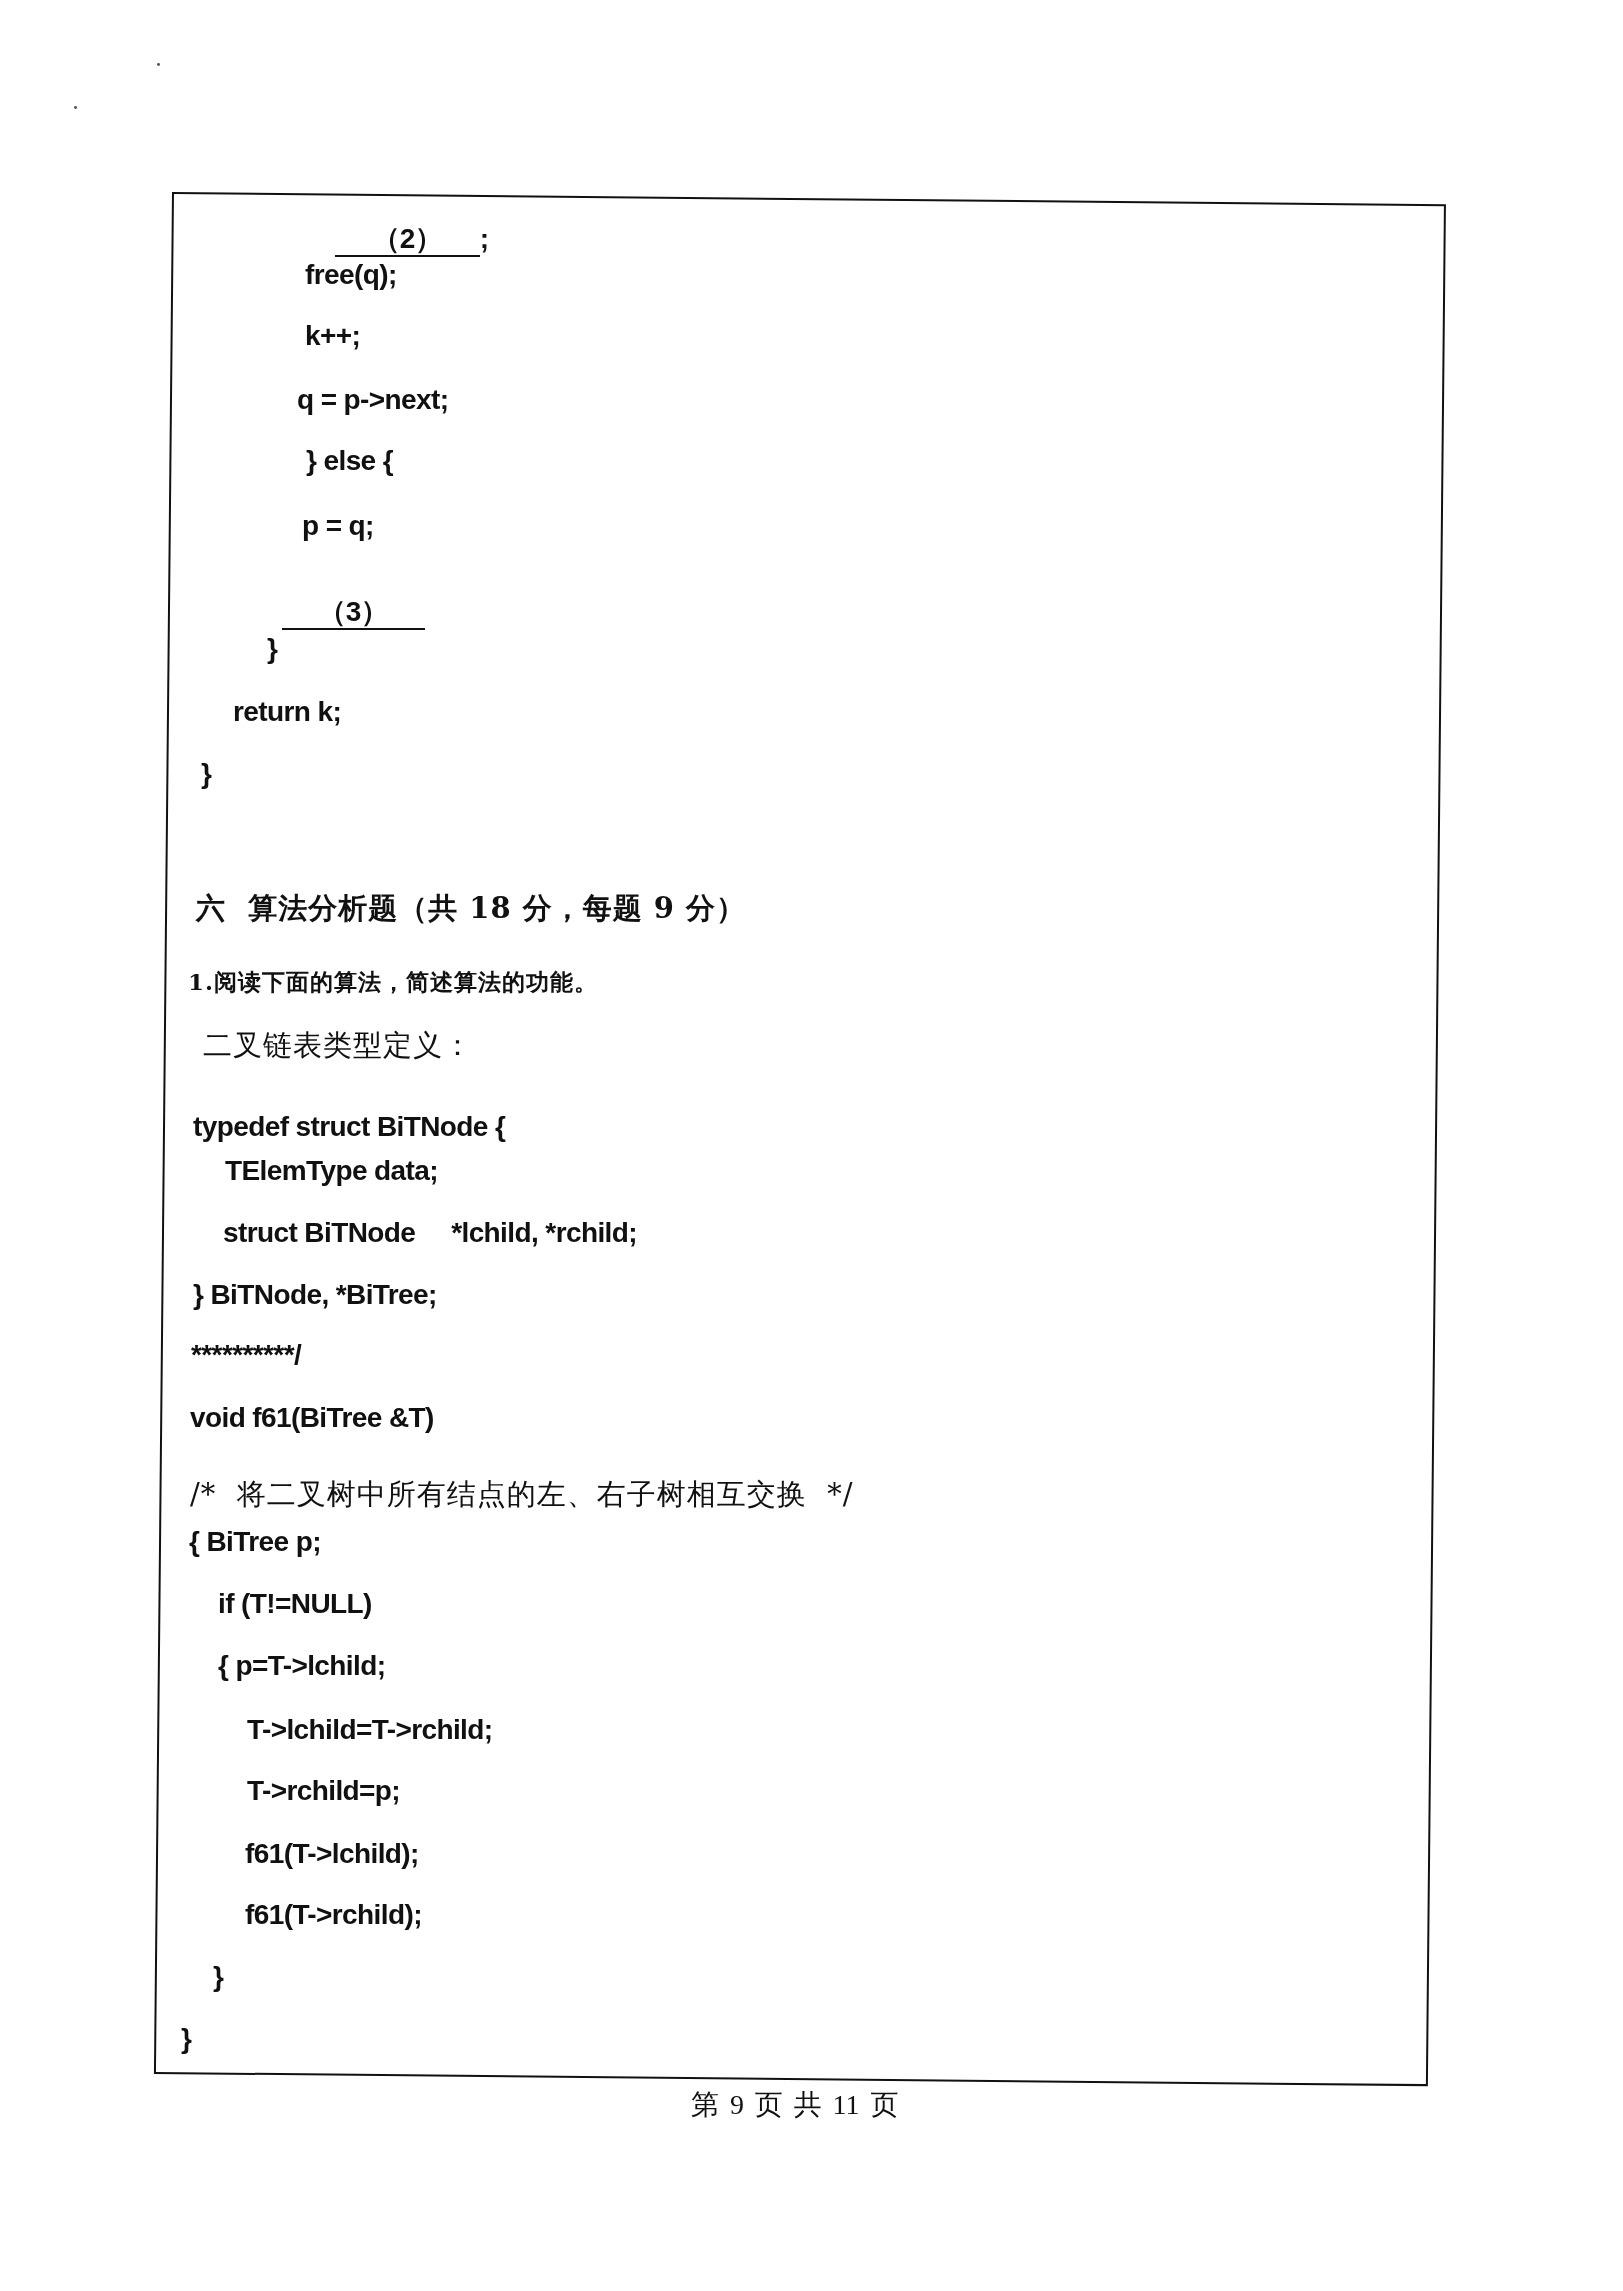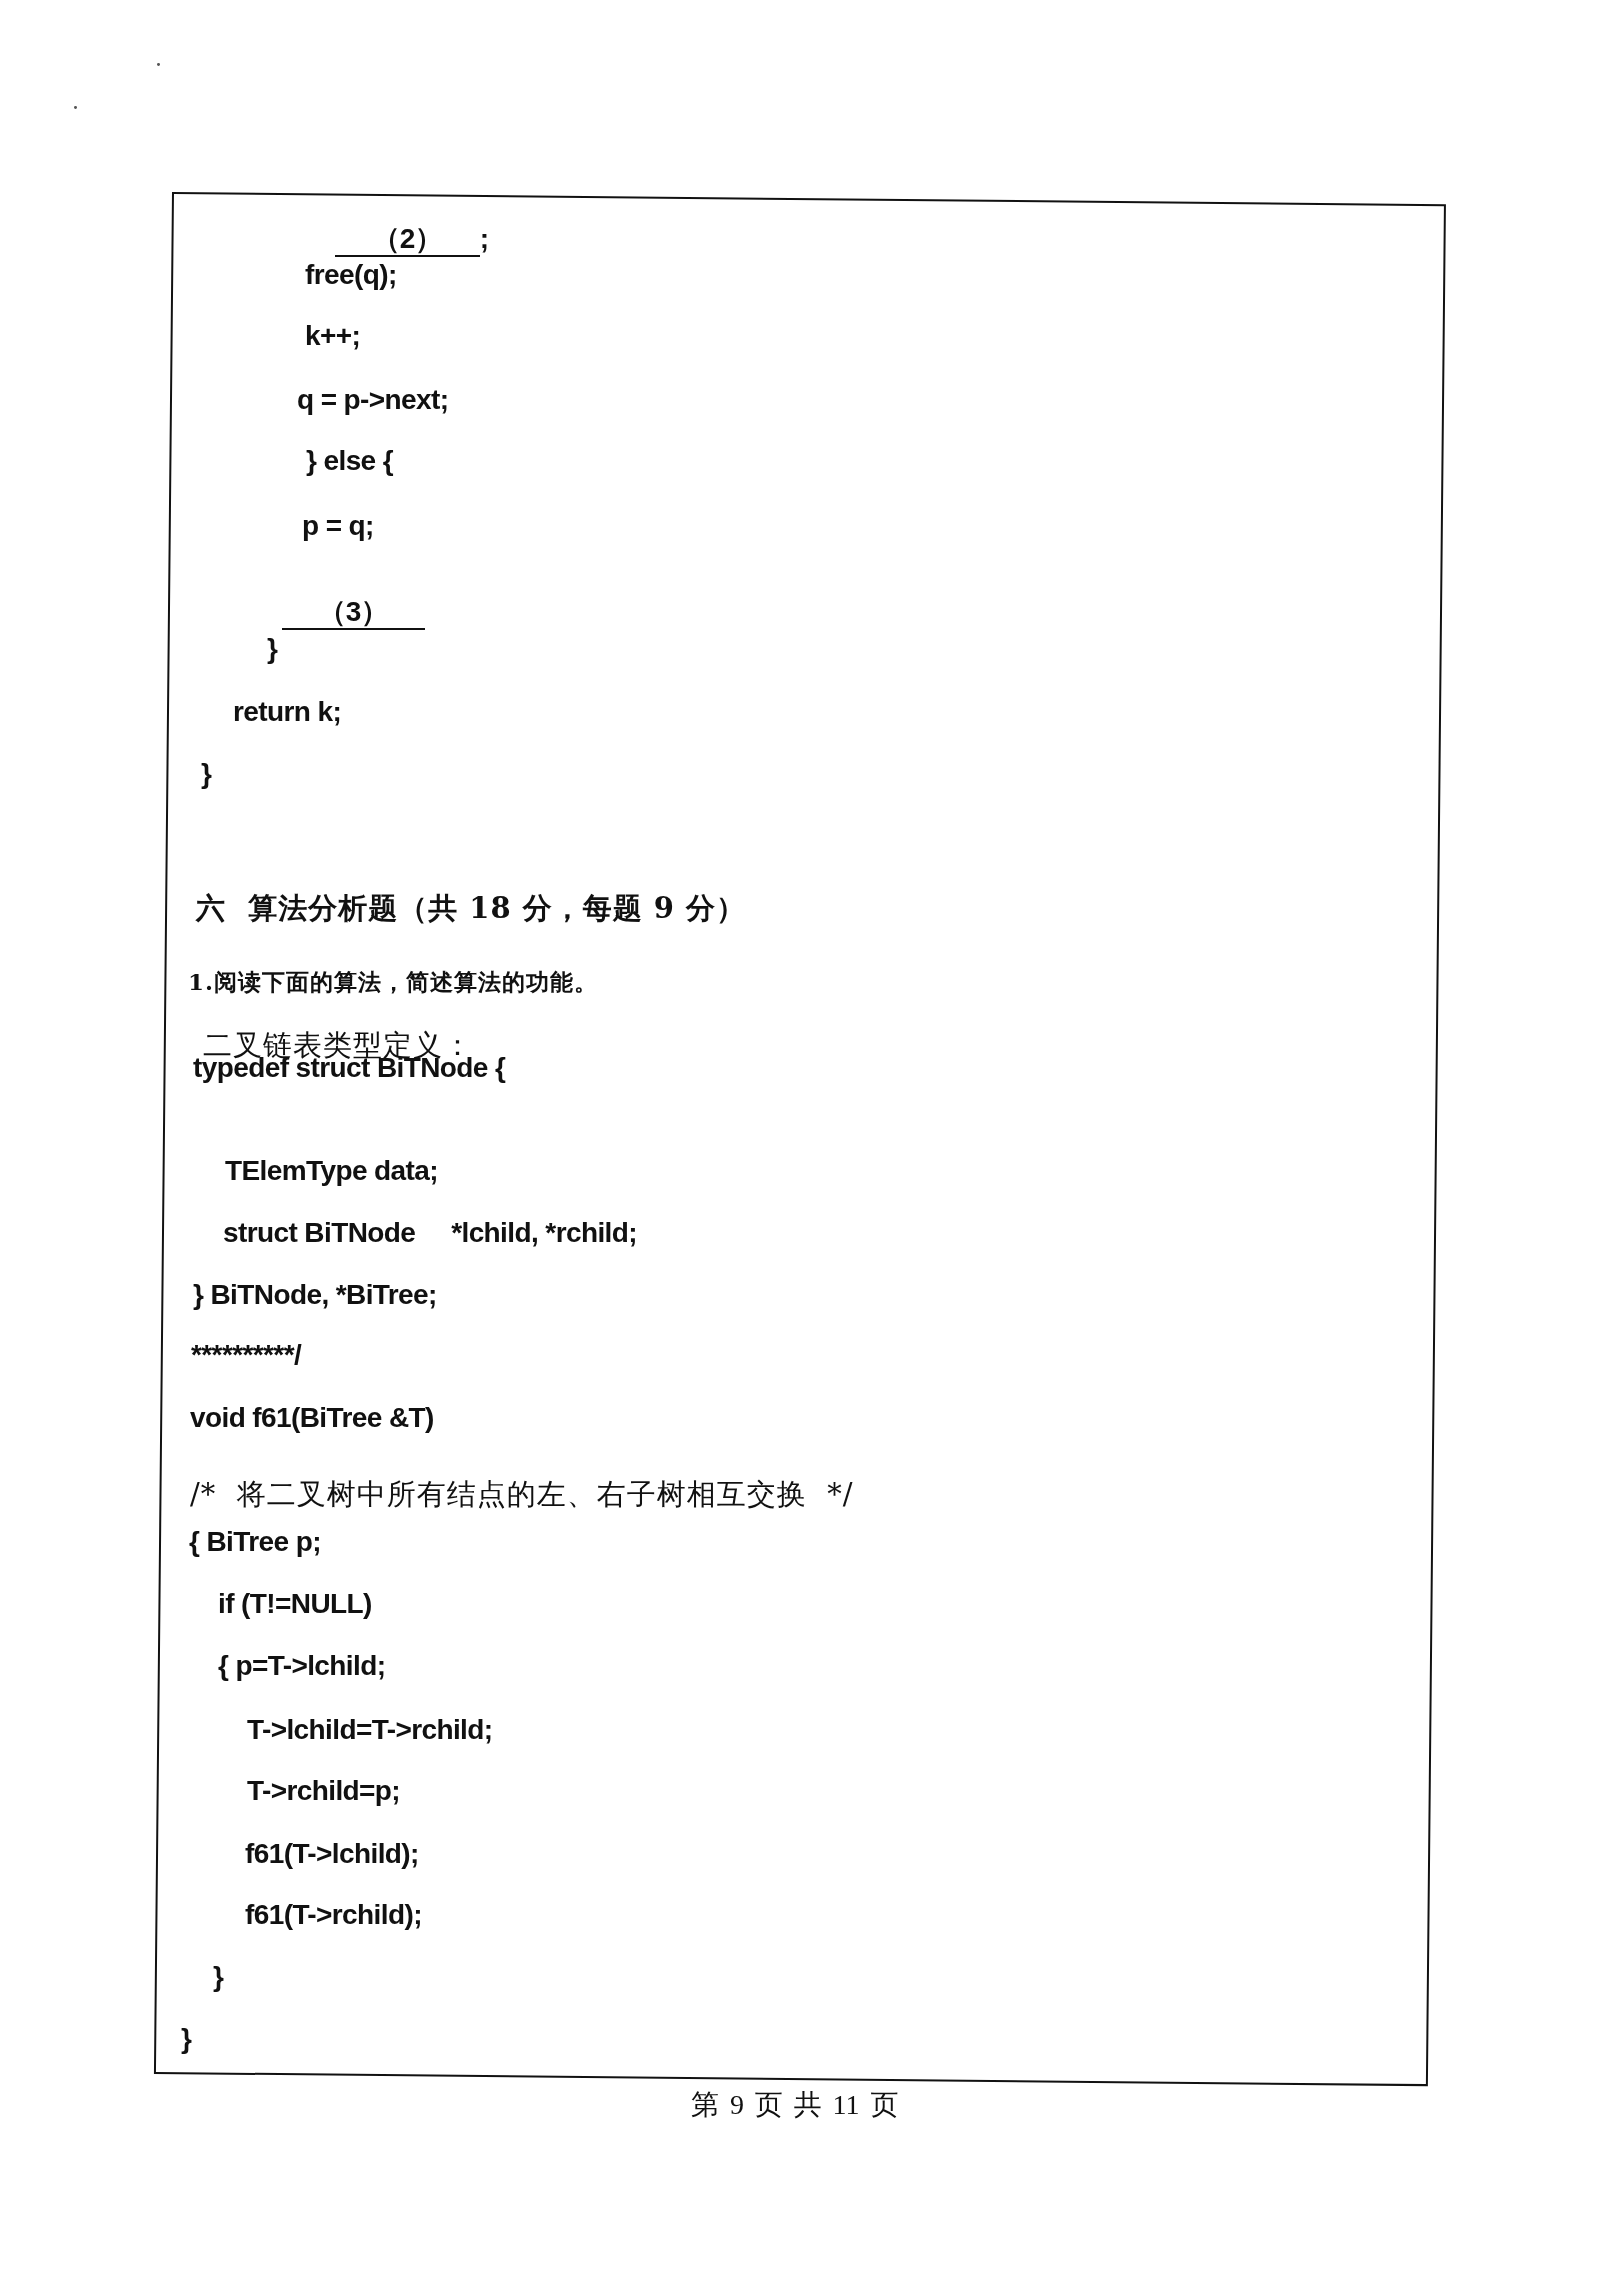--- a/index.html
+++ b/index.html
@@ -51,21 +51,21 @@
     <span class="blank" style="width:143px;">（3）</span>
   </div>
   <div class="ln" style="left:267px;top:635px;">}</div>
   <div class="ln" style="left:233px;top:698px;">return k;</div>
   <div class="ln" style="left:201px;top:760px;">}</div>
 
   <div class="ln cn heading" style="left:196px;top:894px;">六  算法分析题（共 18 分，每题 9 分）</div>
   <div class="ln cn" style="left:188px;top:970px;font-size:23px;">1.阅读下面的算法，简述算法的功能。</div>
   <div class="ln cn" style="left:196px;top:1031px;font-size:29px;font-weight:normal;margin-left:7px;">二叉链表类型定义：</div>
 
-  <div class="ln" style="left:193px;top:1054px;">typedef struct BiTNode {</div>
+  <div class="ln" style="left:193px;top:1113px;">typedef struct BiTNode {</div>
   <div class="ln" style="left:225px;top:1157px;">TElemType data;</div>
   <div class="ln" style="left:223px;top:1219px;">struct BiTNode     *lchild, *rchild;</div>
   <div class="ln" style="left:193px;top:1281px;">} BiTNode, *BiTree;</div>
   <div class="ln" style="left:191px;top:1341px;">**********/</div>
 
   <div class="ln" style="left:190px;top:1404px;">void f61(BiTree &amp;T)</div>
   <div class="ln cn" style="left:190px;top:1468px;font-size:29px;font-weight:normal;margin-top:12px;">/*  将二叉树中所有结点的左、右子树相互交换  */</div>
   <div class="ln" style="left:189px;top:1528px;">{ BiTree p;</div>
   <div class="ln" style="left:218px;top:1590px;">if (T!=NULL)</div>
   <div class="ln" style="left:218px;top:1652px;">{ p=T-&gt;lchild;</div>

